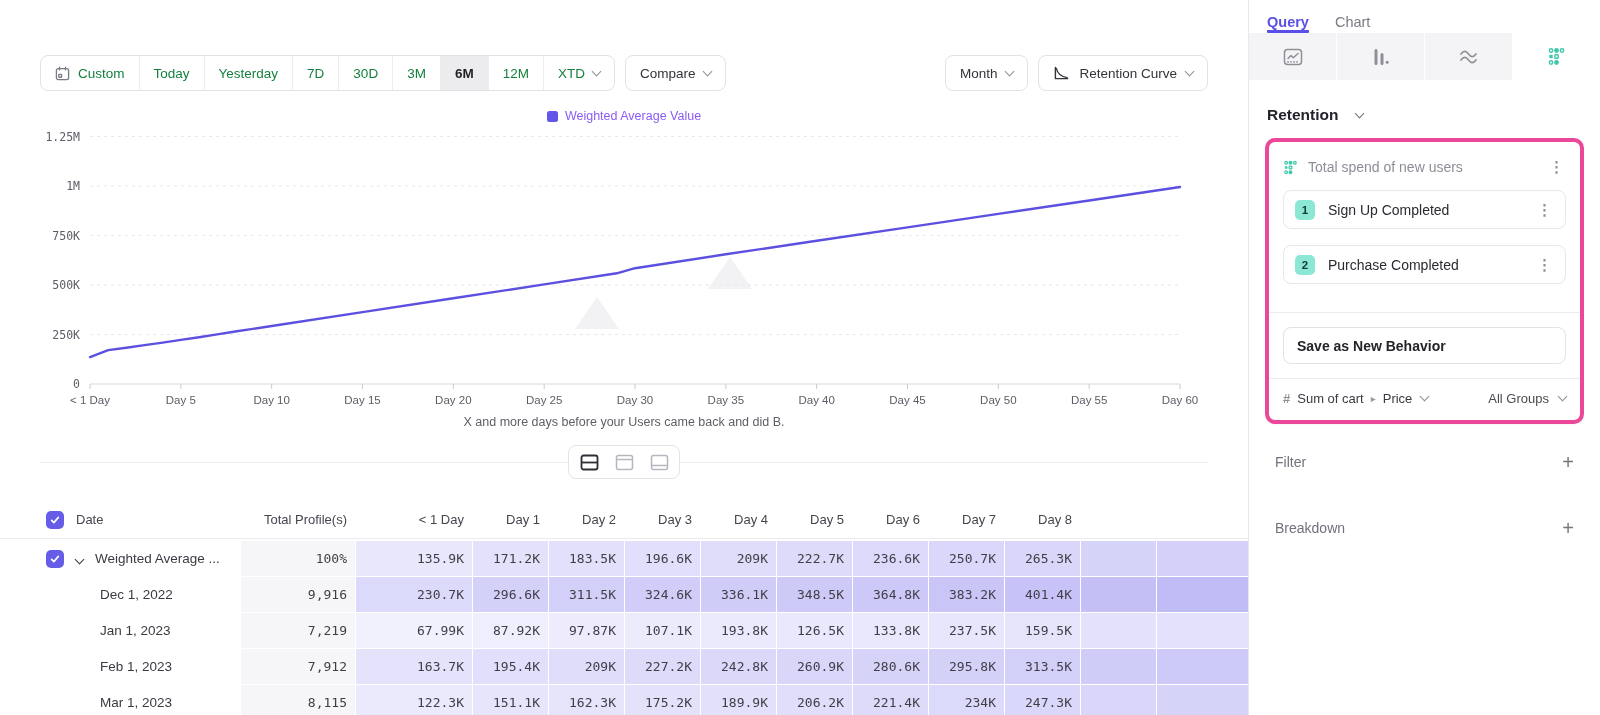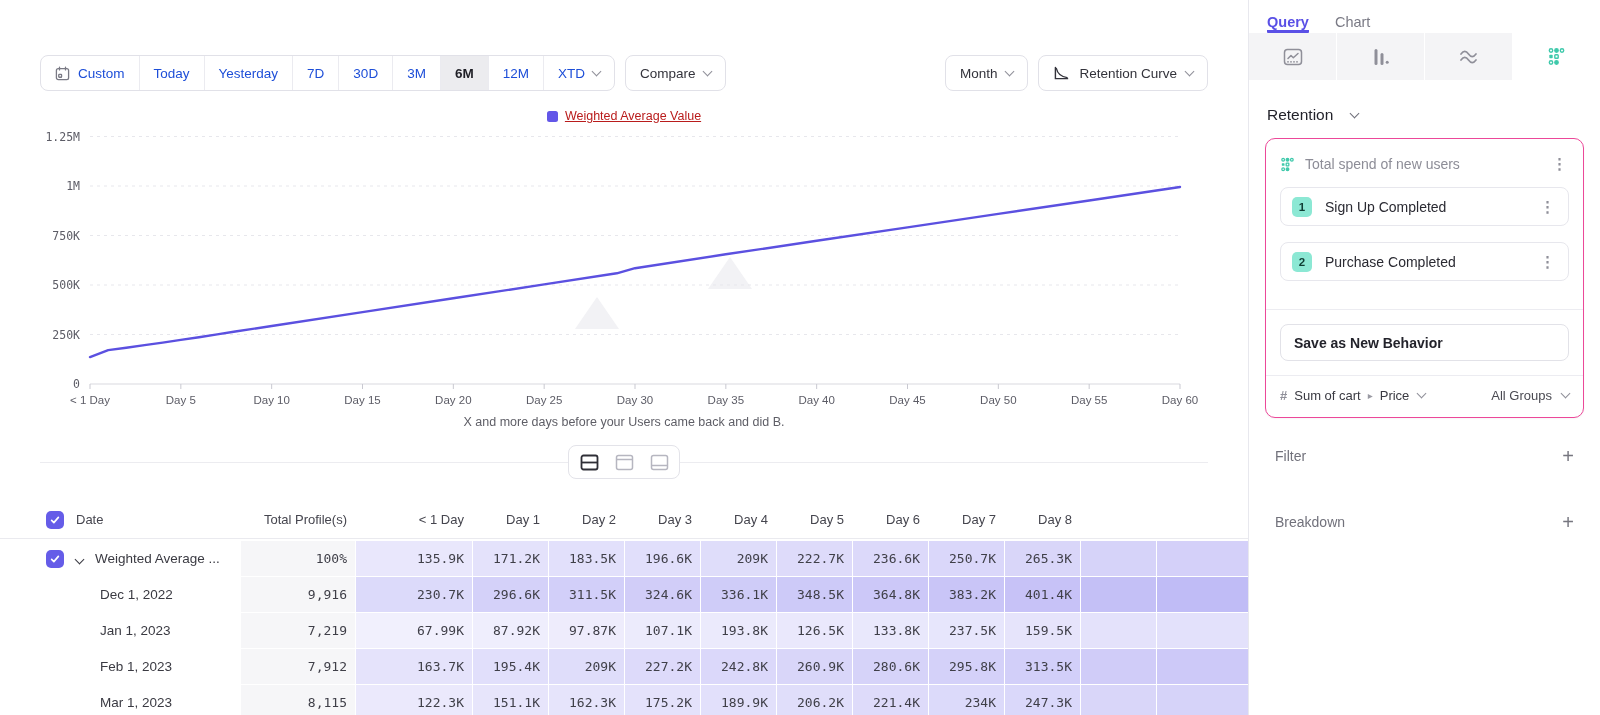--- a/index.html
+++ b/index.html
@@ -6,30 +6,30 @@
   html,body { width:1600px; height:715px; overflow:hidden; }
   body { font-family:"Liberation Sans",sans-serif; background:#fff; color:#2c2c34; display:flex; }
   .mono { font-family:"DejaVu Sans Mono",monospace; }
 
   .main { flex:0 0 1248px; width:1248px; position:relative; overflow:hidden; }
   .panel { flex:1; border-left:1px solid #e8e8ee; background:#fff; }
 
   
   .toolbar { display:flex; align-items:center; margin:55px 40px 0 40px; height:36px; }
   .range-group { display:flex; align-items:stretch; border:1px solid #e1e1e8; border-radius:8px; overflow:hidden; height:36px; background:#fff; }
-  .range-item { display:flex; align-items:center; gap:8px; padding:0 14px; font-size:13.5px; color:#1d4ed8; border-right:1px solid #ebebf0; cursor:default; white-space:nowrap; }
+  .range-item { display:flex; align-items:center; gap:8px; padding:0 14px; font-size:13.5px; color:#15803d; border-right:1px solid #ebebf0; cursor:default; white-space:nowrap; }
   .range-item:last-child { border-right:none; }
   .range-item.active { background:#ececef; color:#1f1f26; font-weight:700; }
   .btn { display:inline-flex; align-items:center; gap:9px; height:36px; padding:0 14px; border:1px solid #e1e1e8; border-radius:8px; background:#fff; font-size:13.5px; color:#33333b; font-family:inherit; margin-left:10px; white-space:nowrap; }
   .spacer { flex:1; }
   .chev { width:7px; height:7px; border-right:1.6px solid currentColor; border-bottom:1.6px solid currentColor; transform:rotate(45deg); display:inline-block; margin-top:-4px; flex:0 0 auto; }
   .chev.gray { color:#8f8f99; }
 
   
-  .legend { display:flex; justify-content:center; align-items:center; gap:7px; margin-top:18px; font-size:12.5px; color:#b91c1c;text-decoration:underline; }
+  .legend { display:flex; justify-content:center; align-items:center; gap:7px; margin-top:18px; font-size:12.5px; color:#8b5cf6; }
   .legend-swatch { width:11px; height:11px; border-radius:2.5px; background:#6256e8; display:inline-block; }
   .chart-wrap { margin:6px 40px 0 40px; }
   .caption { text-align:center; font-size:12.5px; color:#5e5e66; margin-top:0px; }
 
   .toggle-row { position:relative; height:34px; margin:16px 40px 22px 40px; }
   .toggle-row::before { content:""; position:absolute; left:0; right:0; top:50%; border-top:1px solid #ececf0; }
   .layout-toggle { position:absolute; left:50%; top:0; transform:translateX(-50%); background:#fff; border:1px solid #e3e3e9; border-radius:8px; display:flex; padding:3px 4px; gap:3px; }
   .lt-cell { width:32px; height:26px; display:flex; align-items:center; justify-content:center; border-radius:5px; }
 
   
@@ -48,23 +48,23 @@
   .row-chev { color:#3a3a42; margin-top:2px; }
 
   
   .ptabs { display:flex; gap:26px; padding:14px 18px 0 18px; font-size:14.5px; }
   .ptab { color:#7a7a85; }
   .ptab.active { color:#5a50e6; font-weight:700; border-bottom:3px solid #5a50e6; border-radius:1px; }
   .viewtabs { display:flex; height:47px; }
   .vt { flex:1; display:flex; align-items:center; justify-content:center; background:#f4f4f6; border-left:1px solid #fff; }
   .vt:first-child { border-left:none; }
   .vt.active { background:#fff; }
-  .section-head { display:flex; align-items:center; gap:18px; margin:26px 18px 14px 18px; font-size:15.5px; font-weight:400; color:#23232b; }
+  .section-head { display:flex; align-items:center; gap:18px; margin:26px 18px 14px 18px; font-size:15.5px; font-weight:700; color:#23232b; }
   .section-head .chev { color:#6f6f7a; }
-  .card { margin:0 16px; border:1px solid #ec4899; border-radius:10px; box-shadow:0 1px 2px rgba(20,20,40,.04); background:#fff; }
+  .card { margin:0 16px; border:4px solid #ec4899; border-radius:10px; box-shadow:0 1px 2px rgba(20,20,40,.04); background:#fff; }
   .card-head { display:flex; align-items:center; gap:10px; padding:16px 14px 14px 14px; }
   .card-title { color:#8d8d97; font-size:14px; flex:1; }
   .kebab { color:#8f8f99; font-size:15px; font-weight:700; padding:0 2px; }
   .event { display:flex; align-items:center; gap:13px; margin:0 14px 16px 14px; border:1px solid #e7e7ed; border-radius:8px; height:39px; padding:0 11px; }
   .badge { width:20px; height:20px; border-radius:5px; background:#8ce8d4; color:#0f3d33; font-size:11.5px; font-weight:700; display:inline-flex; align-items:center; justify-content:center; }
   .ev-label { font-size:14px; color:#2a2a32; font-weight:500; flex:1; }
   .criteria { display:flex; align-items:center; margin:24px 14px 14px 14px; }
   .crit-label { font-size:14.5px; font-weight:700; color:#23232b; flex:1; }
   .crit-mode { display:inline-flex; align-items:center; gap:8px; font-size:13px; color:#8d8d97; }
   .timing { height:42px; margin-bottom:0; }

